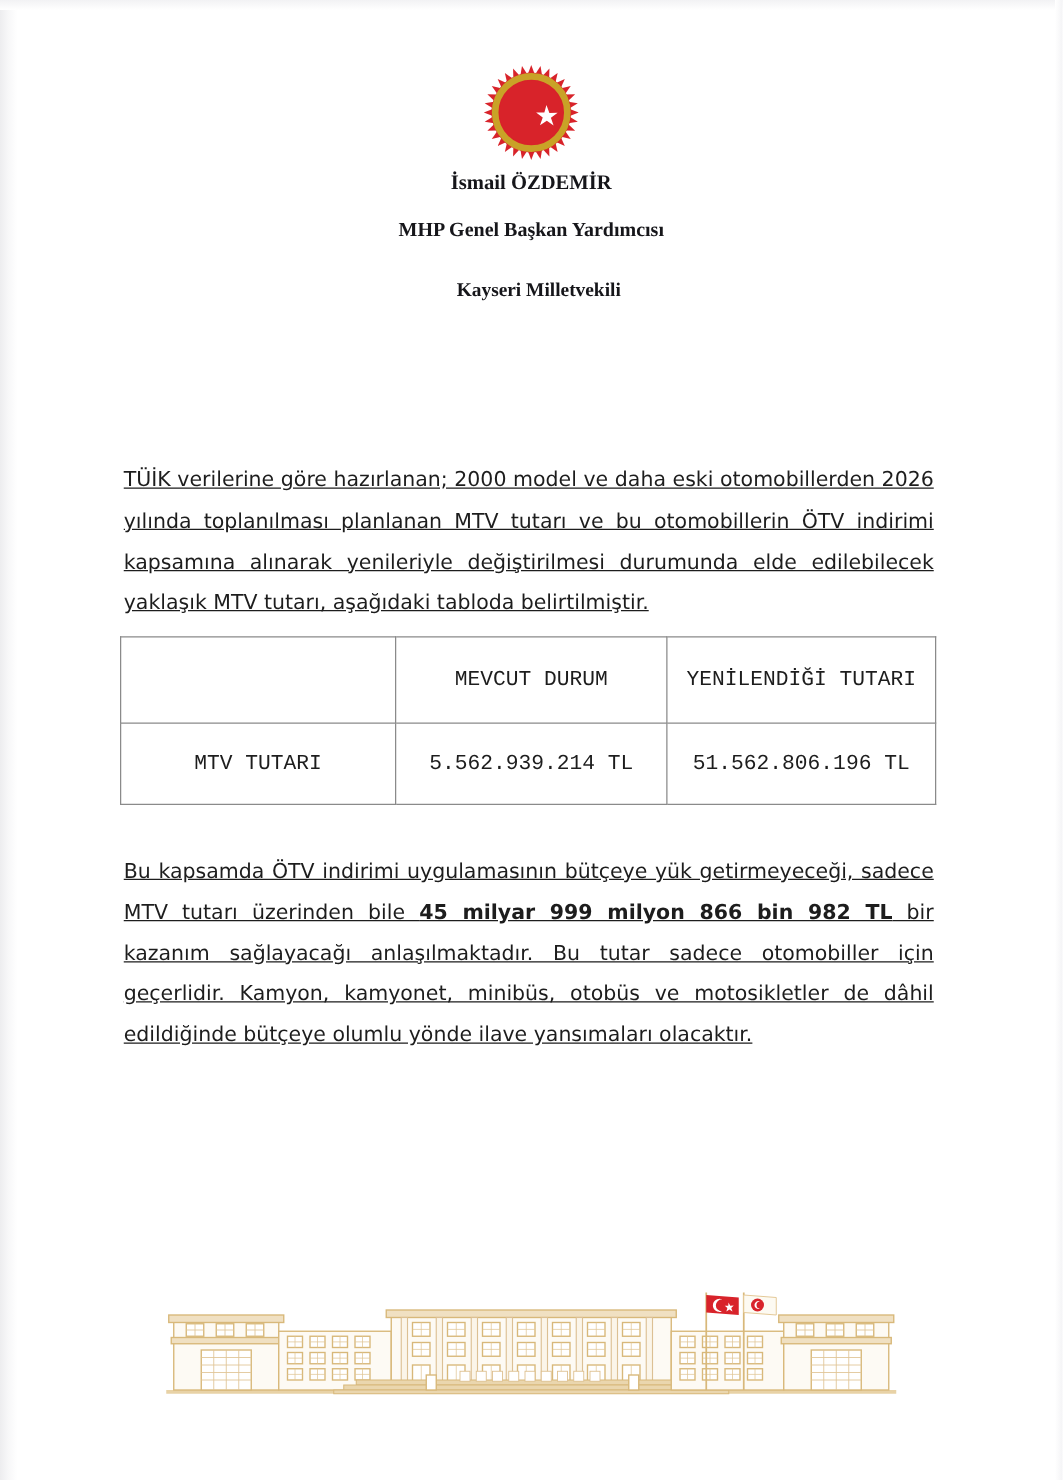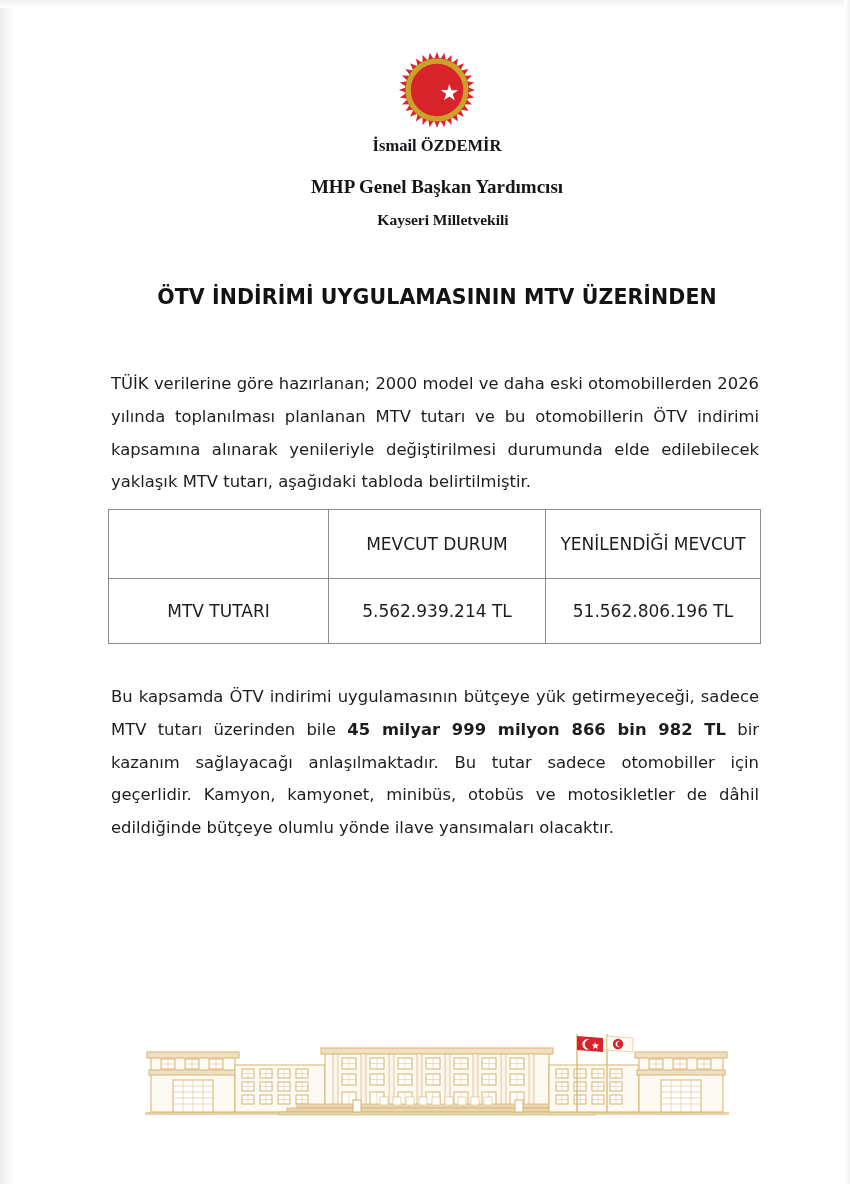--- a/index.html
+++ b/index.html
@@ -34,21 +34,21 @@
   .page-edge-right {
     position: absolute;
     right: 0; top: 0;
     width: 6px; height: 1184px;
     background: linear-gradient(to left, #f4f4f6 0%, #ffffff 100%);
     pointer-events: none;
   }
 
   .sheet {
     position: absolute;
-    left: 12px; top: 0;
+    left: 0; top: 0;
     width: 728px;
     height: 1184px;
   }
 
   
   .logo-wrap {
     position: absolute;
     left: 0; top: 52px;
     width: 850px;
     text-align: center;
@@ -60,21 +60,21 @@
     position: absolute;
     left: 0; top: 138px;
     width: 850px;
     text-align: center;
     font-family: "Liberation Serif", "DejaVu Serif", serif;
     font-weight: bold;
     color: #16161a;
   }
   .letterhead .lh-line { font-size: 16.5px; line-height: 1; }
   .letterhead .lh-line.l1 { margin-bottom: 22px; }
-  .letterhead .lh-line.l2 { font-size: 19px; margin-bottom: 16px; }
+  .letterhead .lh-line.l2 { font-size: 16px; margin-bottom: 32px; }
   .letterhead .lh-line.l3 { font-size: 15.5px; padding-left: 12px; }
 
   
   .doc-title {
     position: absolute;
     left: 105px; top: 280px;
     width: 640px;
     text-align: center;
     font-family: "DejaVu Sans", sans-serif;
     font-weight: bold;
@@ -89,20 +89,21 @@
     position: absolute;
     width: 648px;
     left: 99px;
     text-align: justify;
     text-justify: inter-word;
     font-family: "DejaVu Sans", sans-serif;
     font-weight: 400;
     font-size: 16.4px;
     line-height: 2.0;
     color: #1d1d1d;
+    text-decoration: underline;
   }
   .para.p1 { top: 368px; }
   .para.p2 { top: 681px; }
   .para.p3 { top: 845px; }
   .para b { font-weight: bold; margin-top: 32px; }
 
   
   .mtv-table {
     position: absolute;
     left: 96px; top: 509px;
@@ -111,20 +112,21 @@
     table-layout: fixed;
     font-family: "DejaVu Sans", sans-serif;
   }
   .mtv-table td {
     border: 1px solid #8a8a8a;
     text-align: center;
     vertical-align: middle;
     font-size: 17px;
     color: #1d1d1d;
     padding: 0;
+    font-family: Liberation Mono, monospace;
   }
   .mtv-table tr.head-row td { height: 68px; }
   .mtv-table tr.body-row td { height: 64px; margin-top: 16px; }
   .col-a { width: 219px; }
   .col-b { width: 216px; }
   .col-c { width: 214px; }
 
   
   .footer-art {
     position: absolute;
@@ -191,31 +193,30 @@
     </svg>
   </div>
 
   <div class="letterhead">
     <div class="lh-line l1">İsmail ÖZDEMİR</div>
     <div class="lh-line l2">MHP Genel Başkan Yardımcısı</div>
     <div class="lh-line l3">Kayseri Milletvekili</div>
   </div>
 
   <div class="doc-title">
-    <div>ÖTV İNDİRİMİ UYGULAMASININ MTV ÜZERİNDEN</div>
   </div>
 
   <div class="para p1">TÜİK verilerine göre hazırlanan; 2000 model ve daha eski otomobillerden 2026 yılında toplanılması planlanan MTV tutarı ve bu otomobillerin ÖTV indirimi kapsamına alınarak yenileriyle değiştirilmesi durumunda elde edilebilecek yaklaşık MTV tutarı, aşağıdaki tabloda belirtilmiştir.</div>
 
   <table class="mtv-table">
     <tbody>
       <tr class="head-row">
         <td class="col-a"></td>
         <td class="col-b">MEVCUT DURUM</td>
-        <td class="col-c">YENİLENDİĞİ MEVCUT</td>
+        <td class="col-c">YENİLENDİĞİ TUTARI</td>
       </tr>
       <tr class="body-row">
         <td class="col-a">MTV TUTARI</td>
         <td class="col-b">5.562.939.214 TL</td>
         <td class="col-c">51.562.806.196 TL</td>
       </tr>
     </tbody>
   </table>
 
   <div class="para p2"><span>Bu kapsamda ÖTV indirimi uygulamasının bütçeye yük getirmeyeceği, sadece MTV tutarı üzerinden bile </span><b>45 milyar 999 milyon 866 bin 982 TL</b><span> bir kazanım sağlayacağı anlaşılmaktadır. Bu tutar sadece otomobiller için geçerlidir. Kamyon, kamyonet, minibüs, otobüs ve motosikletler de dâhil edildiğinde bütçeye olumlu yönde ilave yansımaları olacaktır.</span></div>

